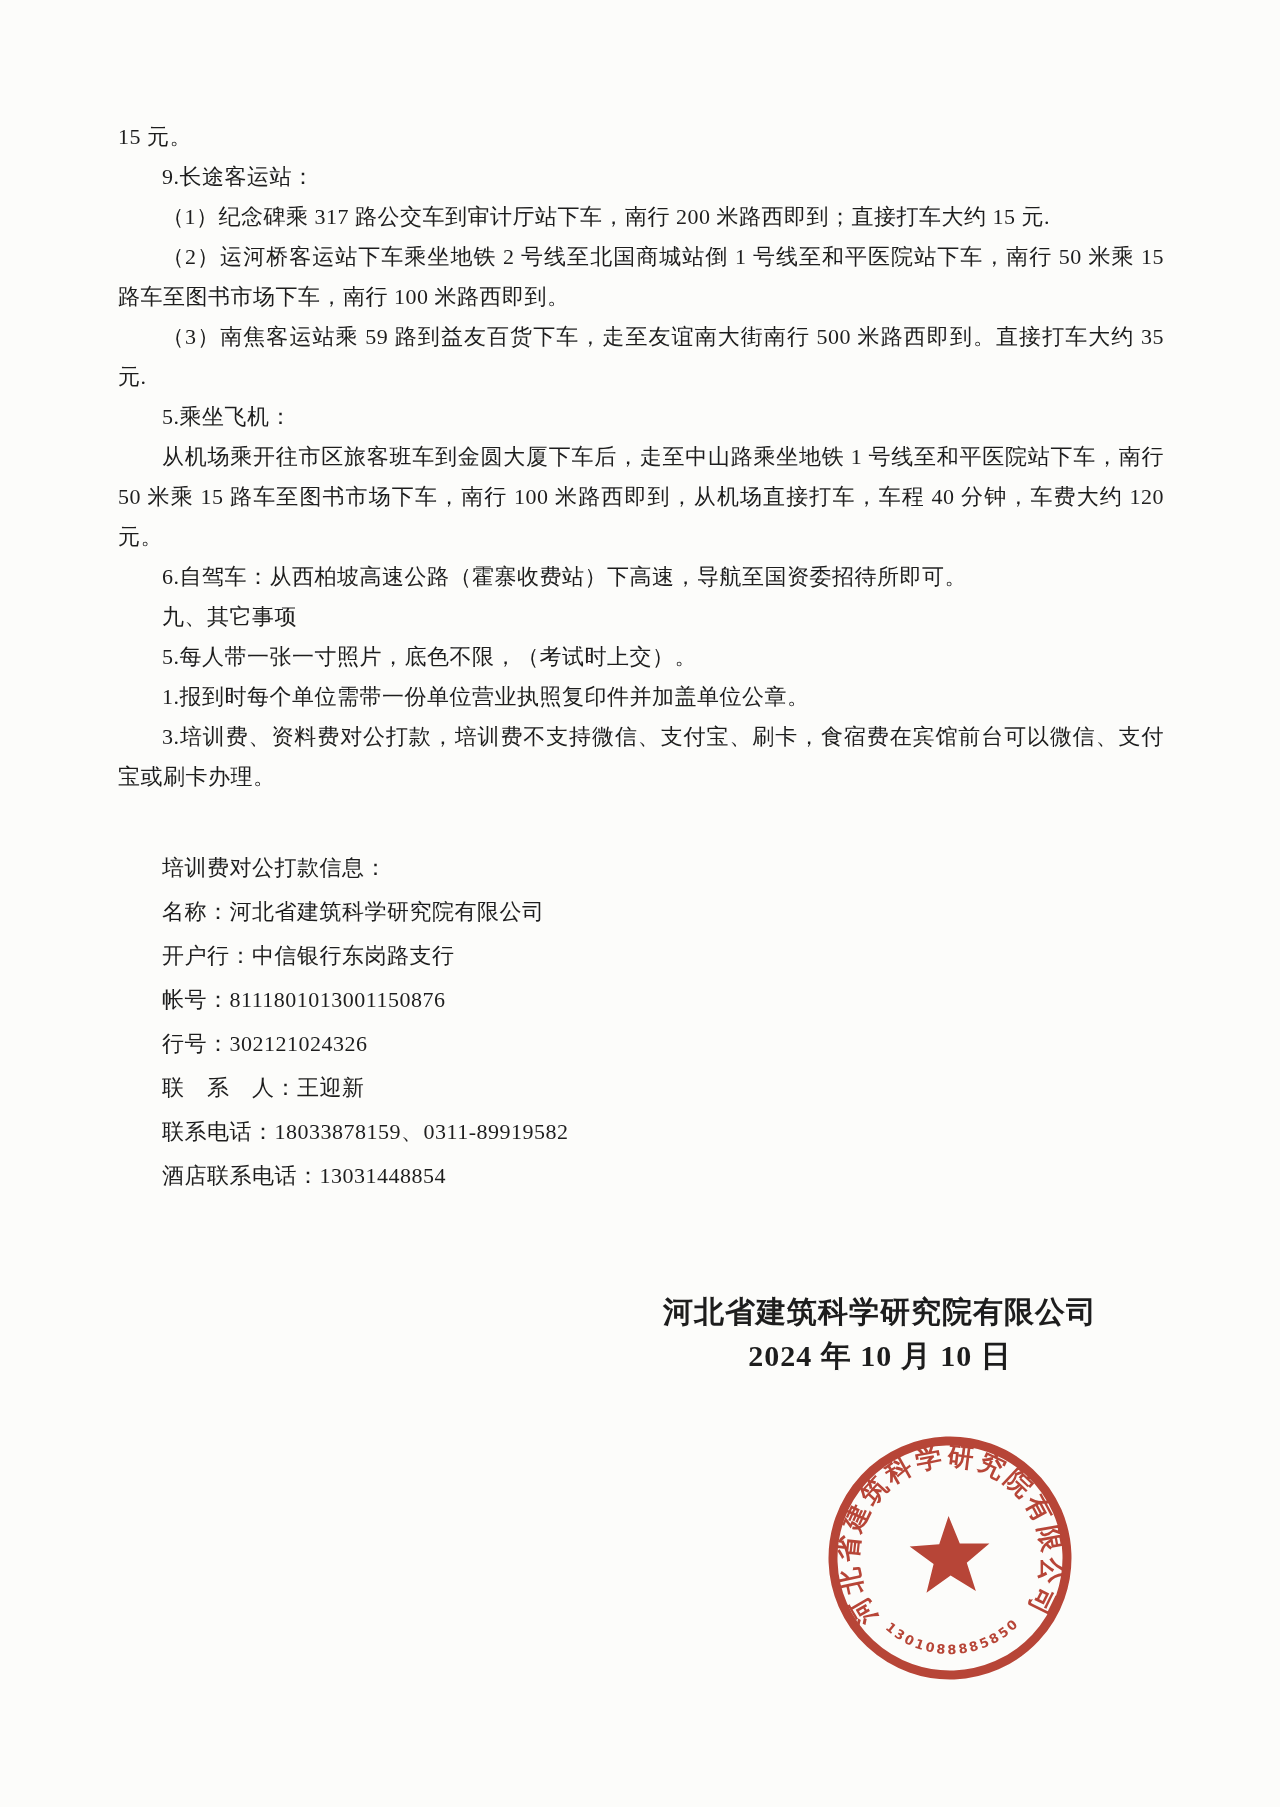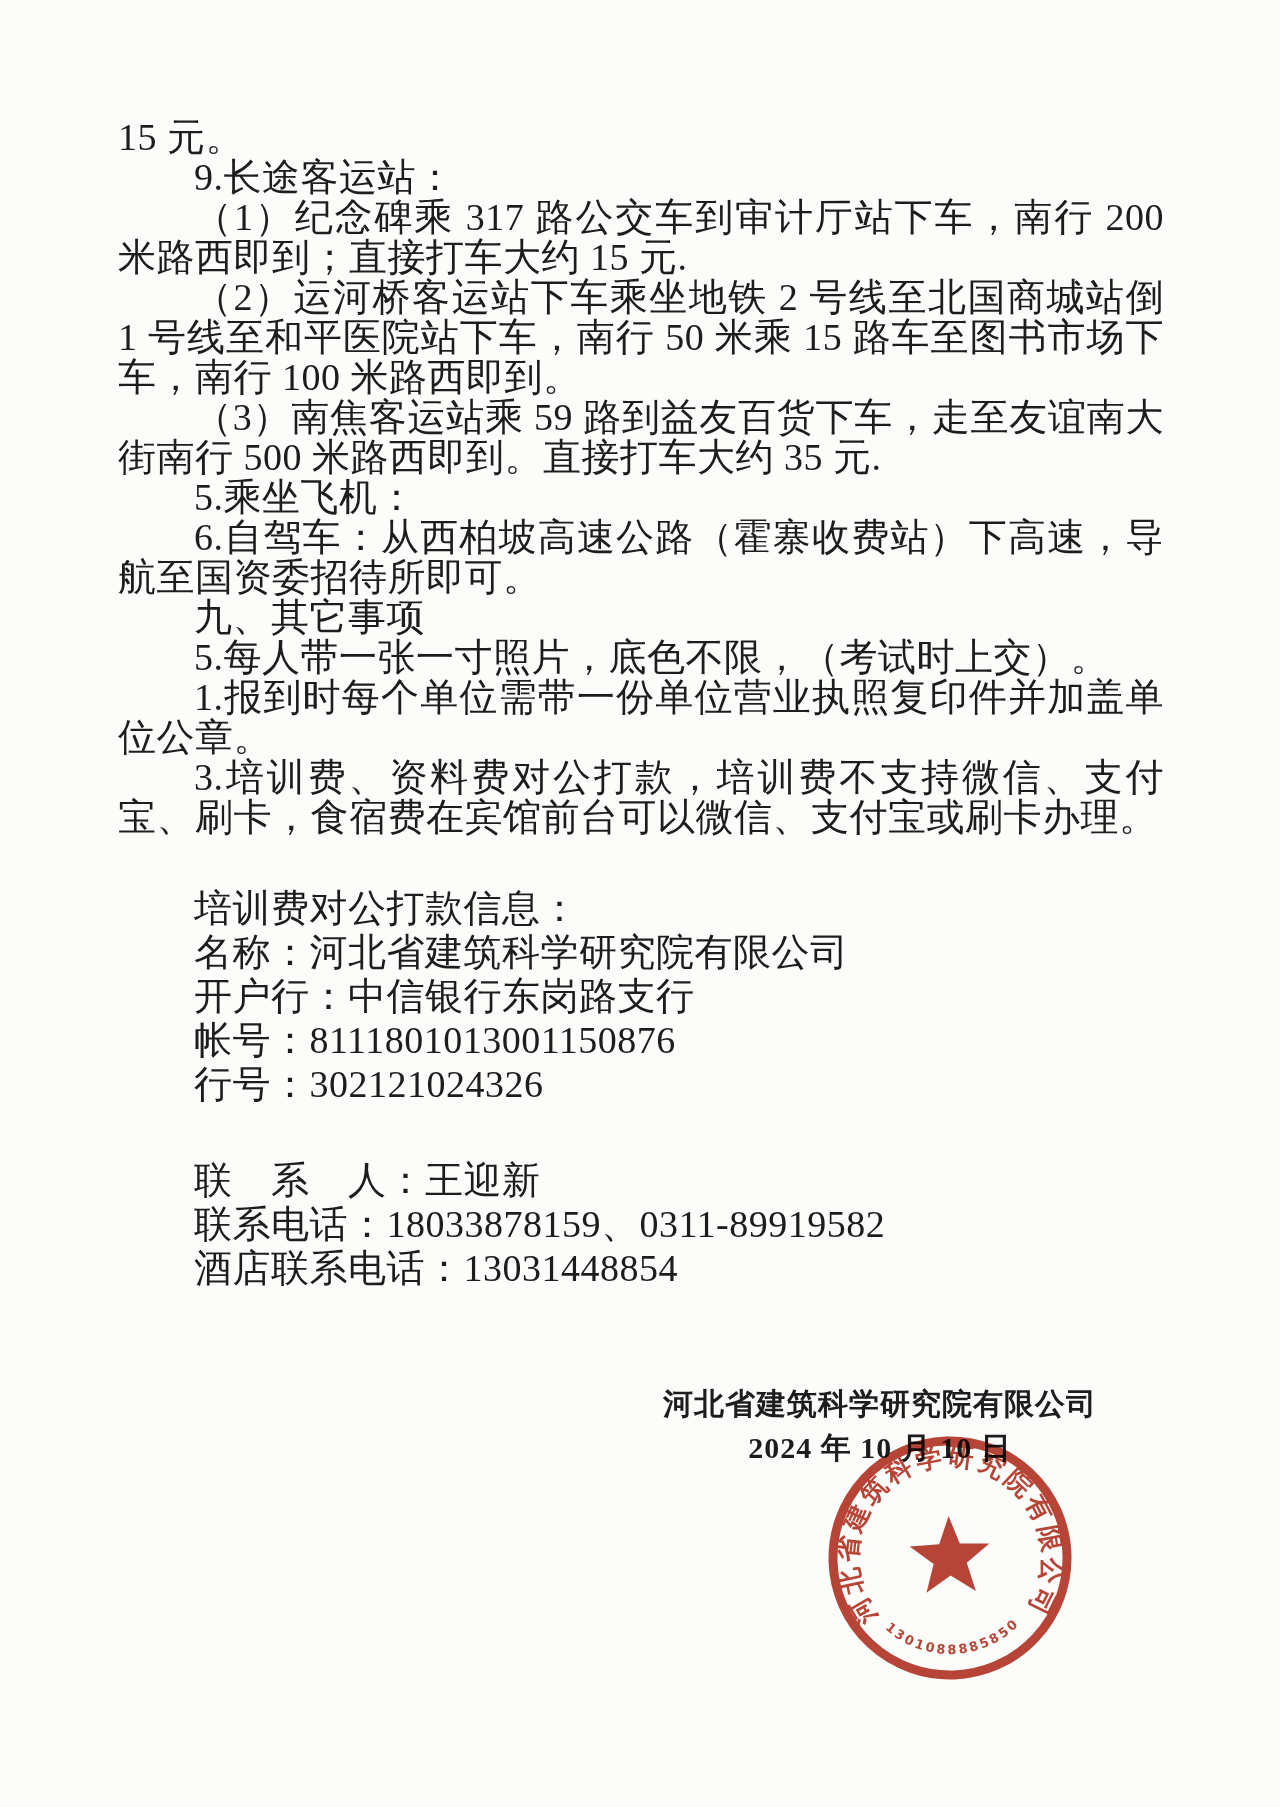--- a/index.html
+++ b/index.html
@@ -13,30 +13,30 @@
     color:#1d1d1d;
     overflow:hidden;
   }
   .content {
     position:absolute;
     left:118px; top:117px;
     width:1046px;
   }
   .para {
     margin:0;
-    font-size:38px;
+    font-size:22px;
     line-height:40px;
     letter-spacing:0.5px;
     text-align:justify;
     text-align-last:left;
   }
   .para.indent { text-indent:2em; }
   .bold { font-weight:normal; }
   .block-payment { margin-top:49px; }
-  .block-contact { margin-top:52px; }
+  .block-contact { }
   .block-payment .para, .block-contact .para {
     line-height:44px;
     text-align:center;
     text-indent:2em;
   }
   .signature {
     margin-top:92px;
     margin-left:auto;
     margin-right:67px;
     width:max-content;
@@ -77,20 +77,21 @@
 <div class="page">
 
   <div class="content">
 
     <p class="para">15 元。</p>
     <p class="para indent">9.长途客运站：</p>
     <p class="para indent">（1）纪念碑乘 317 路公交车到审计厅站下车，南行 200 米路西即到；直接打车大约 15 元.</p>
     <p class="para indent">（2）运河桥客运站下车乘坐地铁 2 号线至北国商城站倒 1 号线至和平医院站下车，南行 50 米乘 15 路车至图书市场下车，南行 100 米路西即到。</p>
     <p class="para indent">（3）南焦客运站乘 59 路到益友百货下车，走至友谊南大街南行 500 米路西即到。直接打车大约 35 元.</p>
     <p class="para indent">5.乘坐飞机：</p>
+    <p class="para indent">从机场乘开往市区旅客班车到金圆大厦下车后，走至中山路乘坐地铁 1 号线至和平医院站下车，南行 50 米乘 15 路车至图书市场下车，南行 100 米路西即到，从机场直接打车，车程 40 分钟，车费大约 120 元。</p>
     <p class="para indent">6.自驾车：从西柏坡高速公路（霍寨收费站）下高速，导航至国资委招待所即可。</p>
     <p class="para indent bold">九、其它事项</p>
     <p class="para indent">5.每人带一张一寸照片，底色不限，（考试时上交）。</p>
     <p class="para indent">1.报到时每个单位需带一份单位营业执照复印件并加盖单位公章。</p>
     <p class="para indent">3.培训费、资料费对公打款，培训费不支持微信、支付宝、刷卡，食宿费在宾馆前台可以微信、支付宝或刷卡办理。</p>
 
     <div class="block-payment">
       <p class="para bold">培训费对公打款信息：</p>
       <p class="para"><span>名称：</span><span>河北省建筑科学研究院有限公司</span></p>
       <p class="para"><span>开户行：</span><span>中信银行东岗路支行</span></p>

